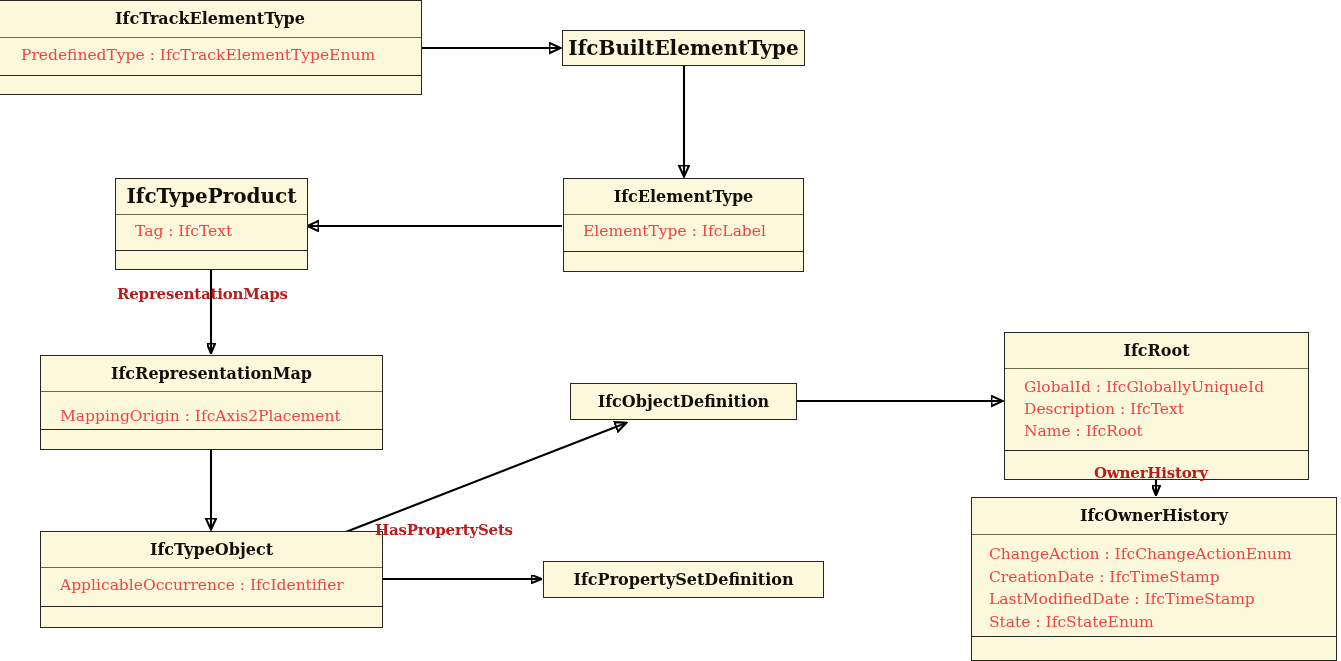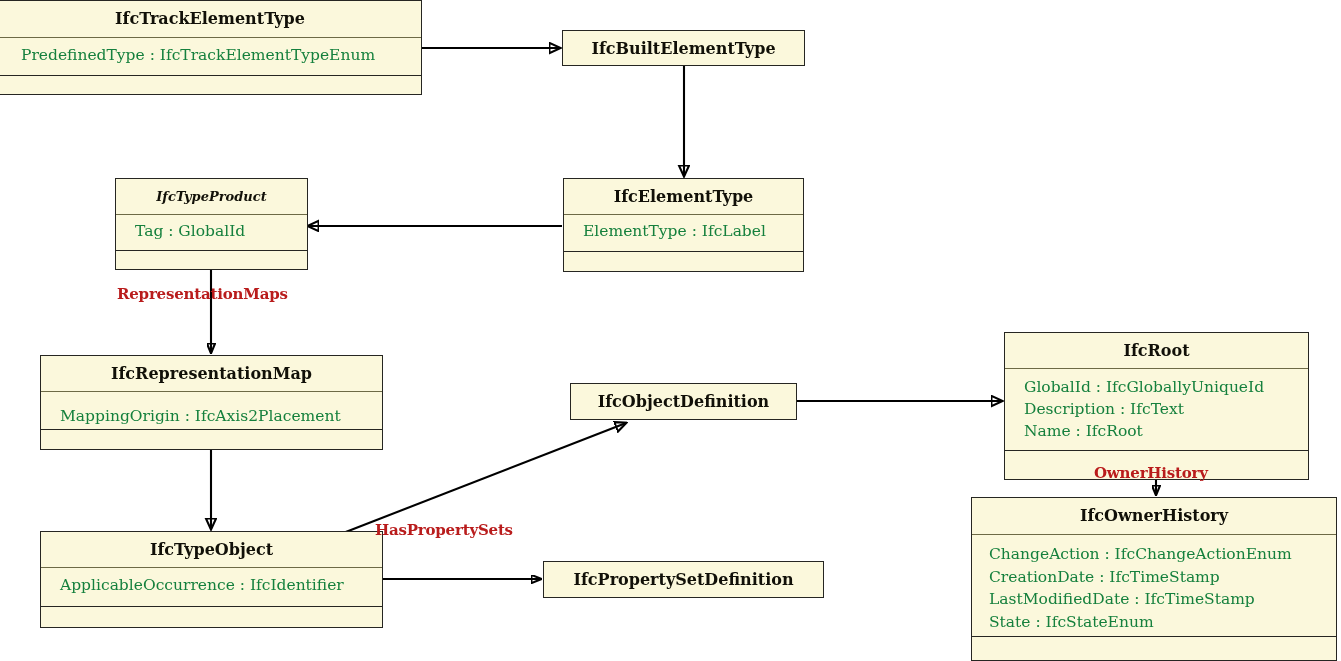--- a/index.html
+++ b/index.html
@@ -23,21 +23,21 @@
   .cls .title{
     font-weight:bold;
     text-align:center;
     color:#111008;
     white-space:nowrap;
     box-sizing:border-box;
   }
   .cls .attrs{
     border-top:1.6px solid #6d6a46;
     box-sizing:border-box;
-    color:#15803d;
+    color:#ef4444;
   }
   .cls .attrs .row{white-space:nowrap;}
   .cls .foot{
     border-top:1.6px solid #262622;
     box-sizing:border-box;
   }
   
   .cls.simple .title{display:flex;align-items:center;justify-content:center;height:100%;}
 
   
@@ -96,27 +96,27 @@
 
   <div class="cls" style="left:-2px;top:0px;width:424px;height:95px;">
     <div class="title" style="height:36px;line-height:36px;font-size:16px;">IfcTrackElementType</div>
     <div class="attrs" style="height:38px;padding:8px 0 0 22px;font-size:15.5px;">
       <div class="row">PredefinedType : IfcTrackElementTypeEnum</div>
     </div>
     <div class="foot" style="height:21px;"></div>
   </div>
 
   <div class="cls simple" style="left:562px;top:30px;width:243px;height:36px;">
-    <div class="title" style="font-size:16px;">IfcBuiltElementType</div>
+    <div class="title" style="font-size:20px;">IfcBuiltElementType</div>
   </div>
 
   <div class="cls" style="left:115px;top:178px;width:193px;height:92px;">
-    <div class="title" style="height:35px;line-height:35px;font-size:13px;font-style:italic;">IfcTypeProduct</div>
+    <div class="title" style="height:35px;line-height:35px;font-size:20px;">IfcTypeProduct</div>
     <div class="attrs" style="height:36px;padding:7px 0 0 19px;font-size:15.5px;">
-      <div class="row">Tag : GlobalId</div>
+      <div class="row">Tag : IfcText</div>
     </div>
     <div class="foot" style="height:20px;"></div>
   </div>
 
   <div class="cls" style="left:563px;top:178px;width:241px;height:94px;">
     <div class="title" style="height:35px;line-height:35px;font-size:16px;">IfcElementType</div>
     <div class="attrs" style="height:37px;padding:7px 0 0 19px;font-size:15.5px;">
       <div class="row">ElementType : IfcLabel</div>
     </div>
     <div class="foot" style="height:21px;"></div>

